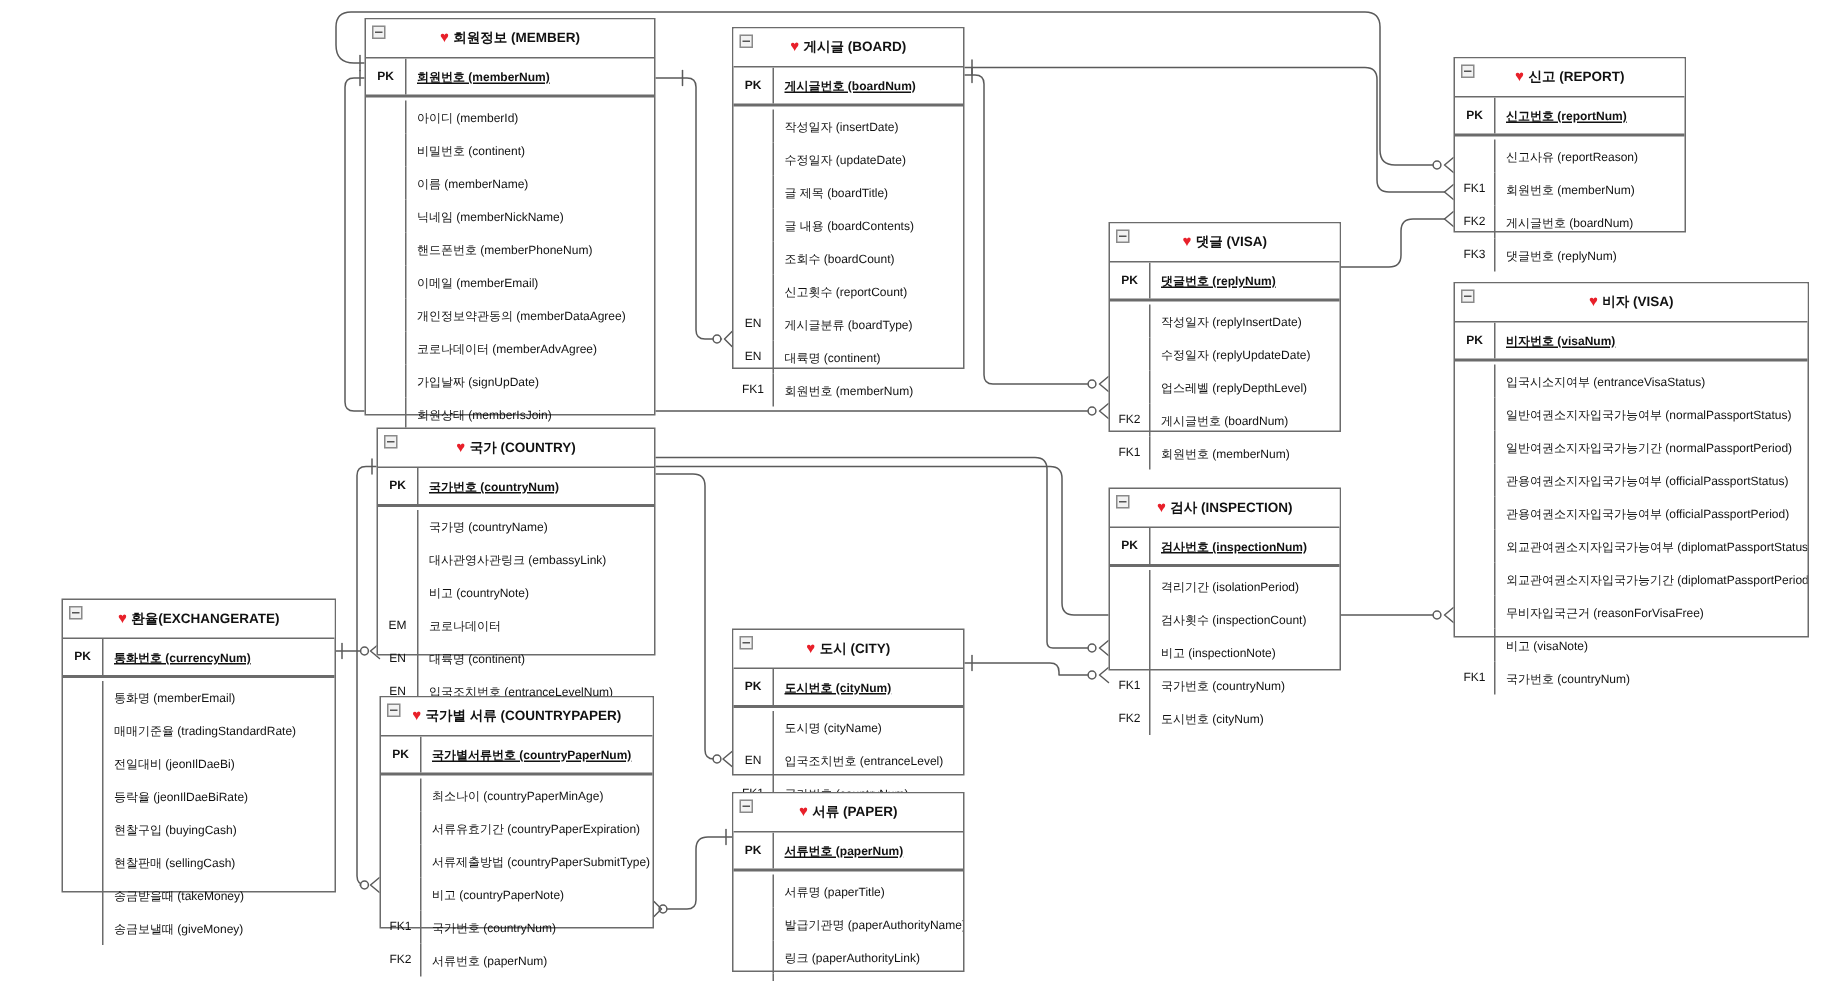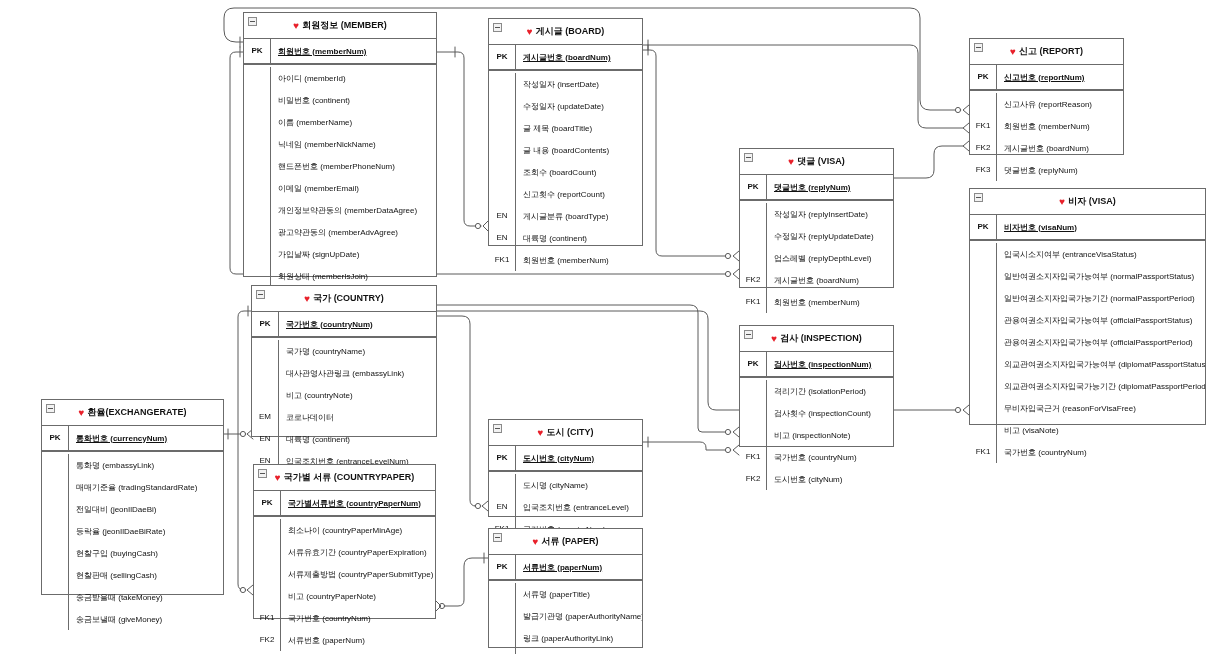--- a/index.html
+++ b/index.html
@@ -250,21 +250,21 @@
           <span class="nm">이메일 (memberEmail)</span>
         </div>
       <div class="row">
           <span class="key"></span>
           <span class="sep"></span>
           <span class="nm">개인정보약관동의 (memberDataAgree)</span>
         </div>
       <div class="row">
           <span class="key"></span>
           <span class="sep"></span>
-          <span class="nm">광고약관동의 (memberAdvAgree)</span>
+          <span class="nm">코로나데이터 (memberAdvAgree)</span>
         </div>
       <div class="row">
           <span class="key"></span>
           <span class="sep"></span>
           <span class="nm">가입날짜 (signUpDate)</span>
         </div>
       <div class="row">
           <span class="key"></span>
           <span class="sep"></span>
           <span class="nm">회원상태 (memberIsJoin)</span>
@@ -616,21 +616,21 @@
       <div class="row">
         <span class="key">PK</span>
         <span class="sep"></span>
         <span class="nm">통화번호 (currencyNum)</span>
       </div>
     </div>
     <div class="attrs">
       <div class="row">
           <span class="key"></span>
           <span class="sep"></span>
-          <span class="nm">통화명 (embassyLink)</span>
+          <span class="nm">통화명 (memberEmail)</span>
         </div>
       <div class="row">
           <span class="key"></span>
           <span class="sep"></span>
           <span class="nm">매매기준율 (tradingStandardRate)</span>
         </div>
       <div class="row">
           <span class="key"></span>
           <span class="sep"></span>
           <span class="nm">전일대비 (jeonIlDaeBi)</span>

